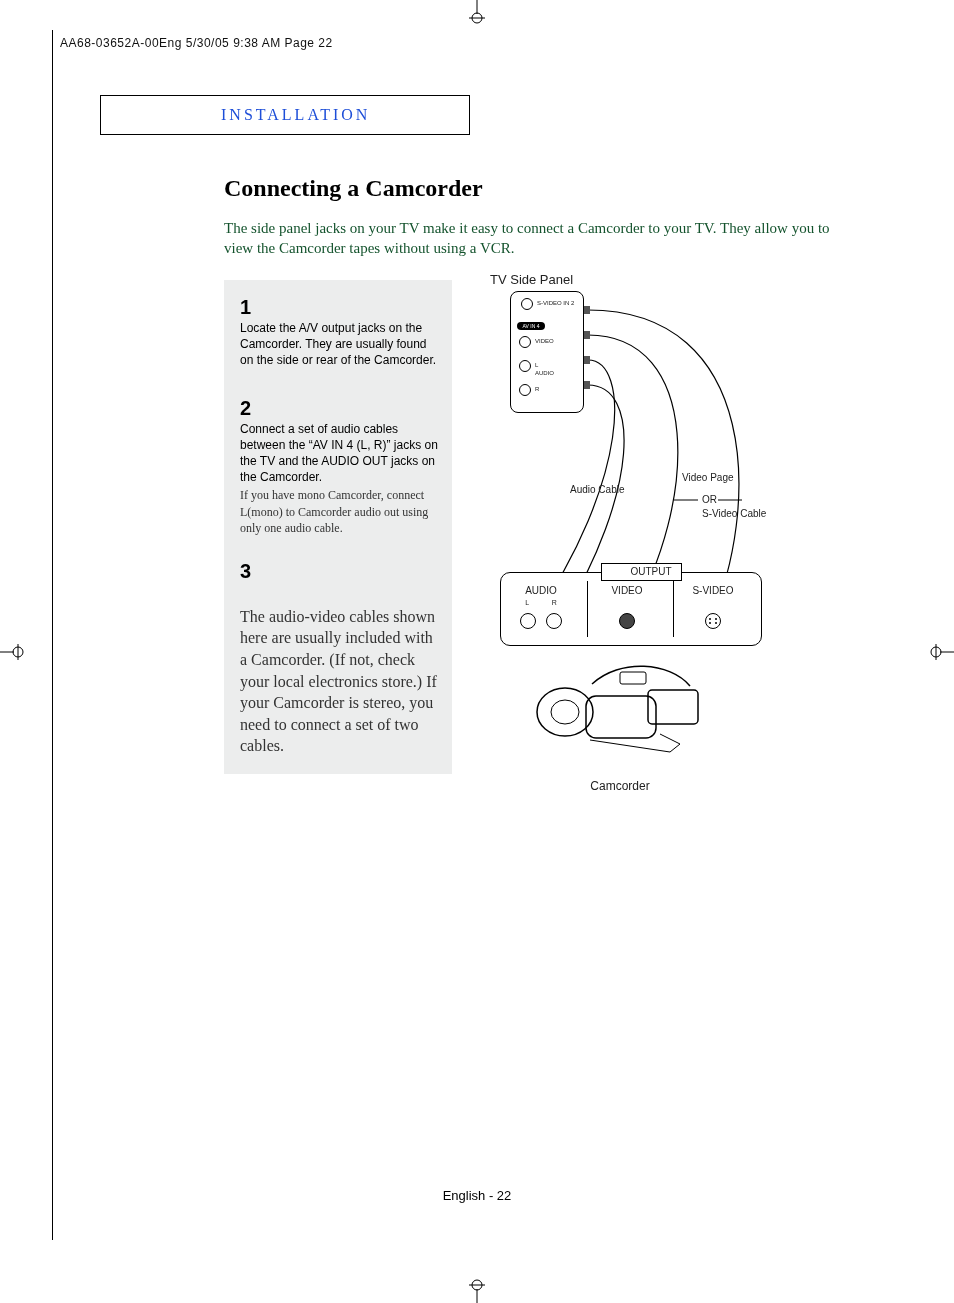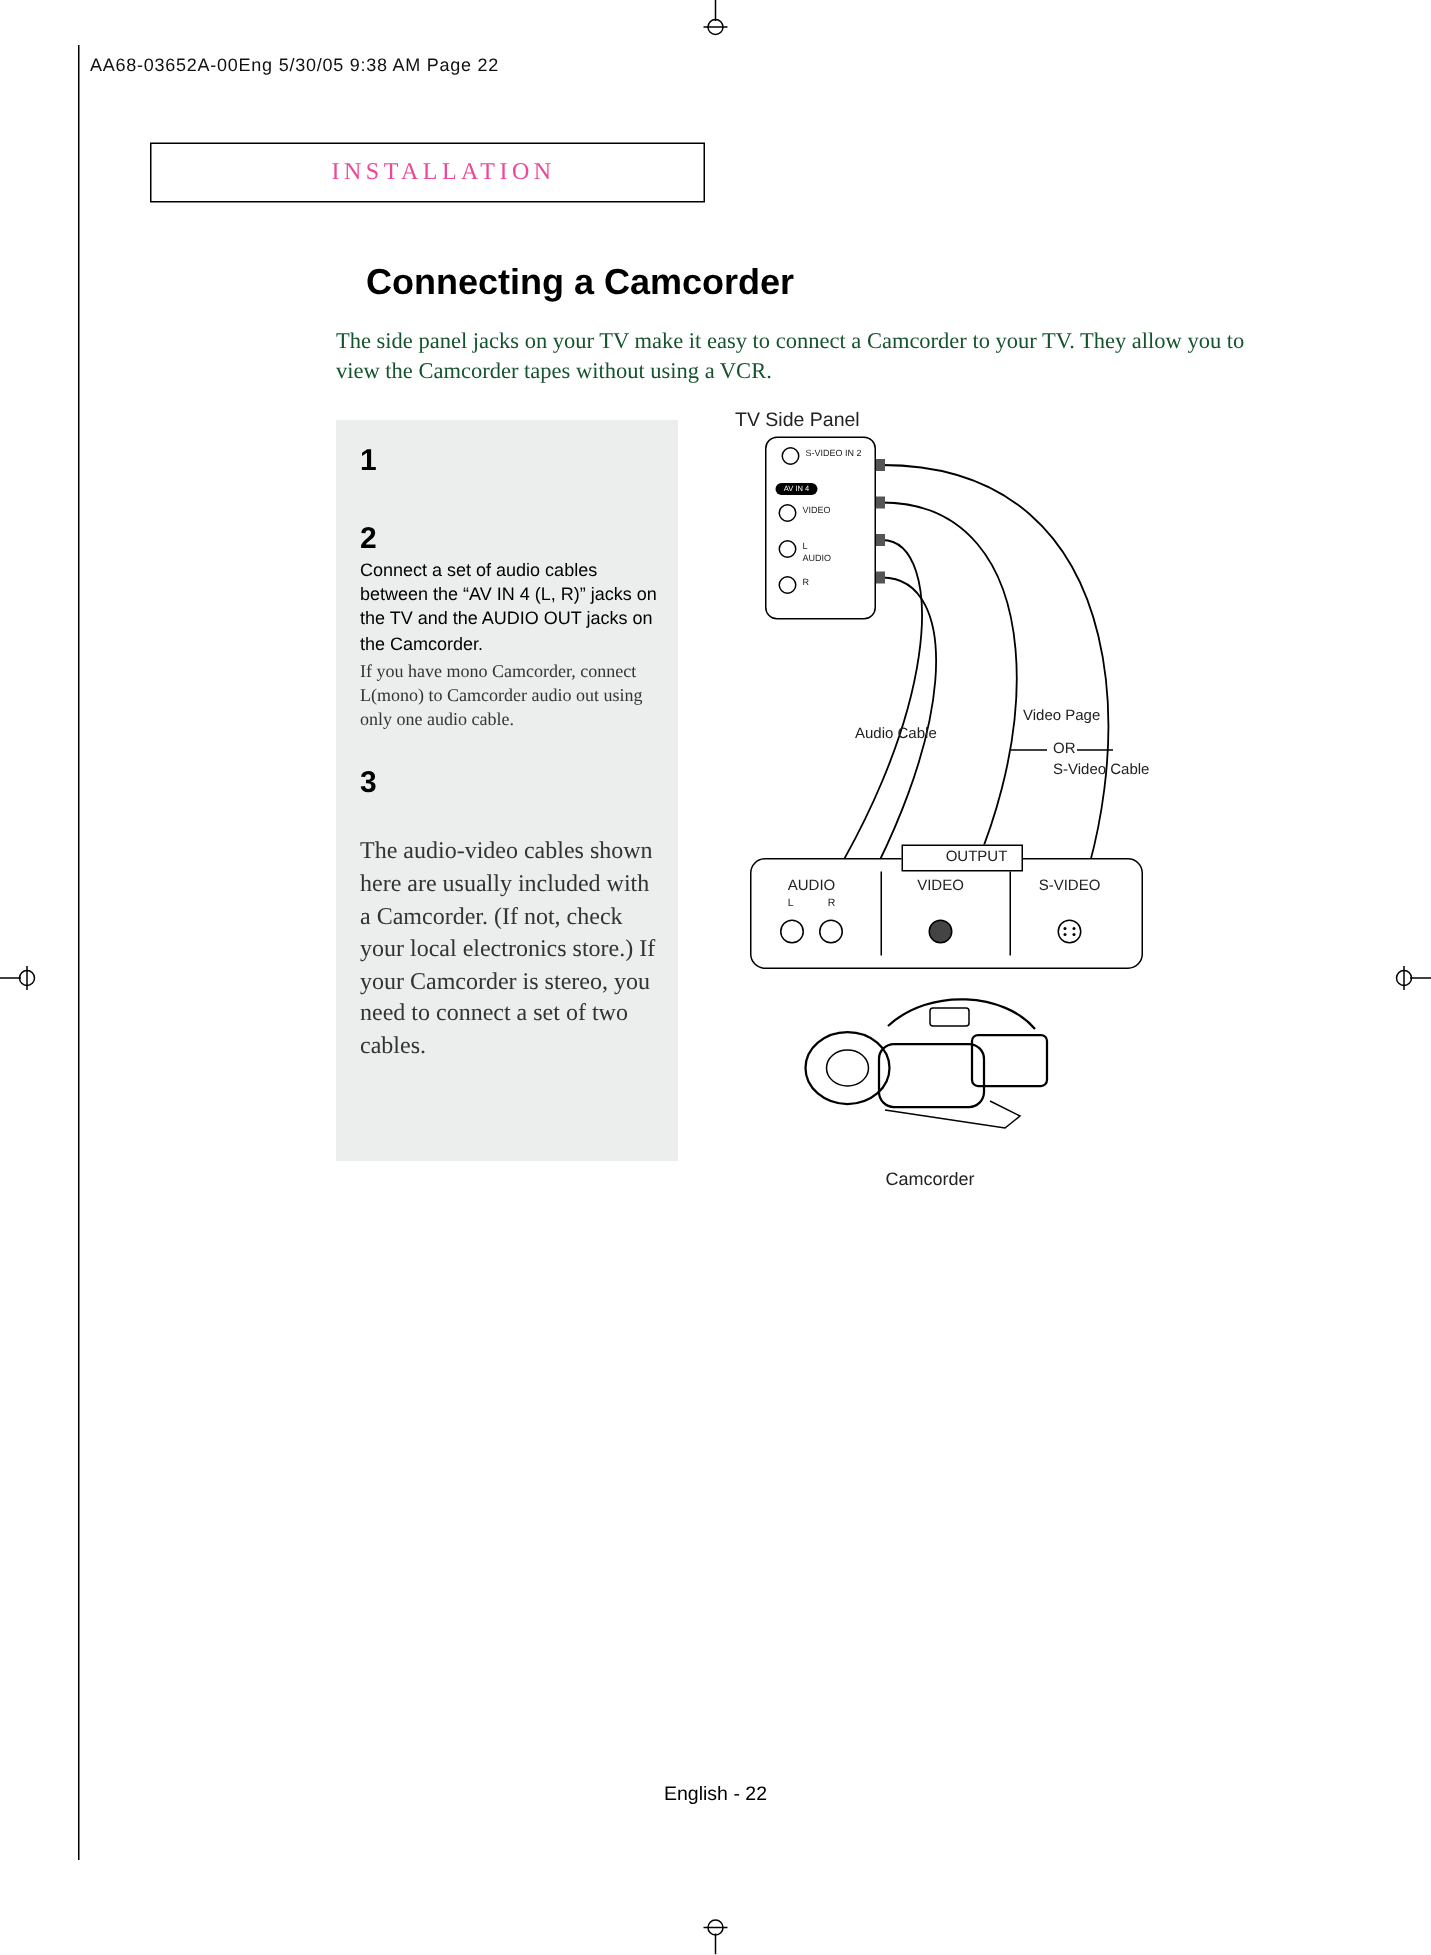--- a/index.html
+++ b/index.html
@@ -38,31 +38,30 @@
     box-sizing: border-box;
     display: flex;
     align-items: center;
   }
   .section-tab .label {
     margin-left: 120px;
     font-family: Georgia, serif;
     font-variant: small-caps;
     letter-spacing: 3px;
     font-size: 16px;
-    color: #ec4899;
+    color: #1d4ed8;
   }
   .title {
     position: absolute;
     top: 175px;
     left: 224px;
-    font-family: Liberation Sans, sans-serif;
+    font-family: Liberation Serif, serif;
     font-weight: 900;
     font-size: 24px;
     color: #000;
-    margin-left: 20px;
   }
   .lead {
     position: absolute;
     top: 218px;
     left: 224px;
     width: 620px;
     font-size: 15px;
     line-height: 1.35;
     color: #14532d;
   }
@@ -209,20 +208,21 @@
 
 <div class="section-tab">
   <span class="label">INSTALLATION</span>
 </div>
 
 <div class="title">Connecting a Camcorder</div>
 <div class="lead">The side panel jacks on your TV make it easy to connect a Camcorder to your TV. They allow you to view the Camcorder tapes without using a VCR.</div>
 
 <div class="steps-box">
   <div class="step-num first">1</div>
+  <div class="step-body">Locate the A/V output jacks on the Camcorder. They are usually found on the side or rear of the Camcorder.</div>
 
   <div class="step-num" style="margin-top:26px">2</div>
   <div class="step-body">Connect a set of audio cables between the “AV IN 4 (L, R)” jacks on the TV and the AUDIO OUT jacks on the Camcorder.</div>
   <div class="step-note">If you have mono Camcorder, connect L(mono) to Camcorder audio out using only one audio cable.</div>
 
   <div class="step-num" style="margin-top:22px">3</div>
 
   <div class="box-footnote">The audio-video cables shown here are usually included with a Camcorder. (If not, check your local electronics store.) If your Camcorder is stereo, you need to connect a set of two cables.</div>
 </div>
 

